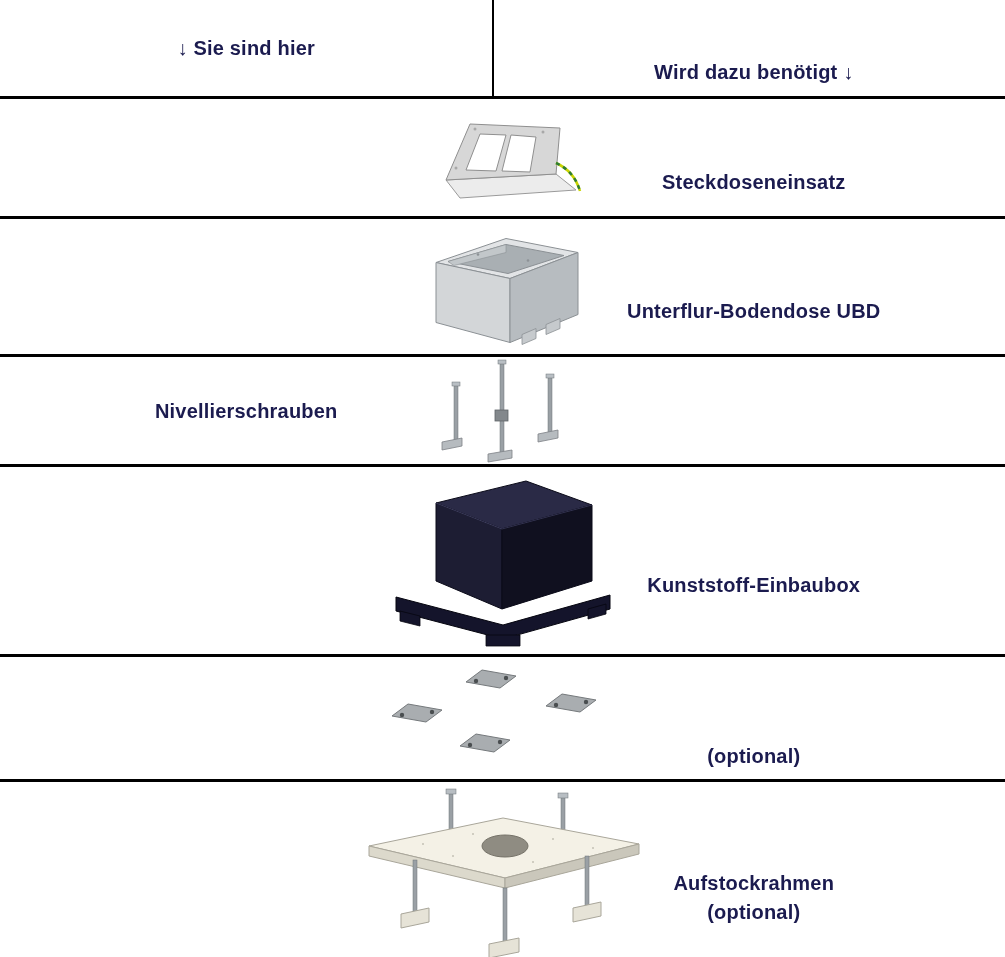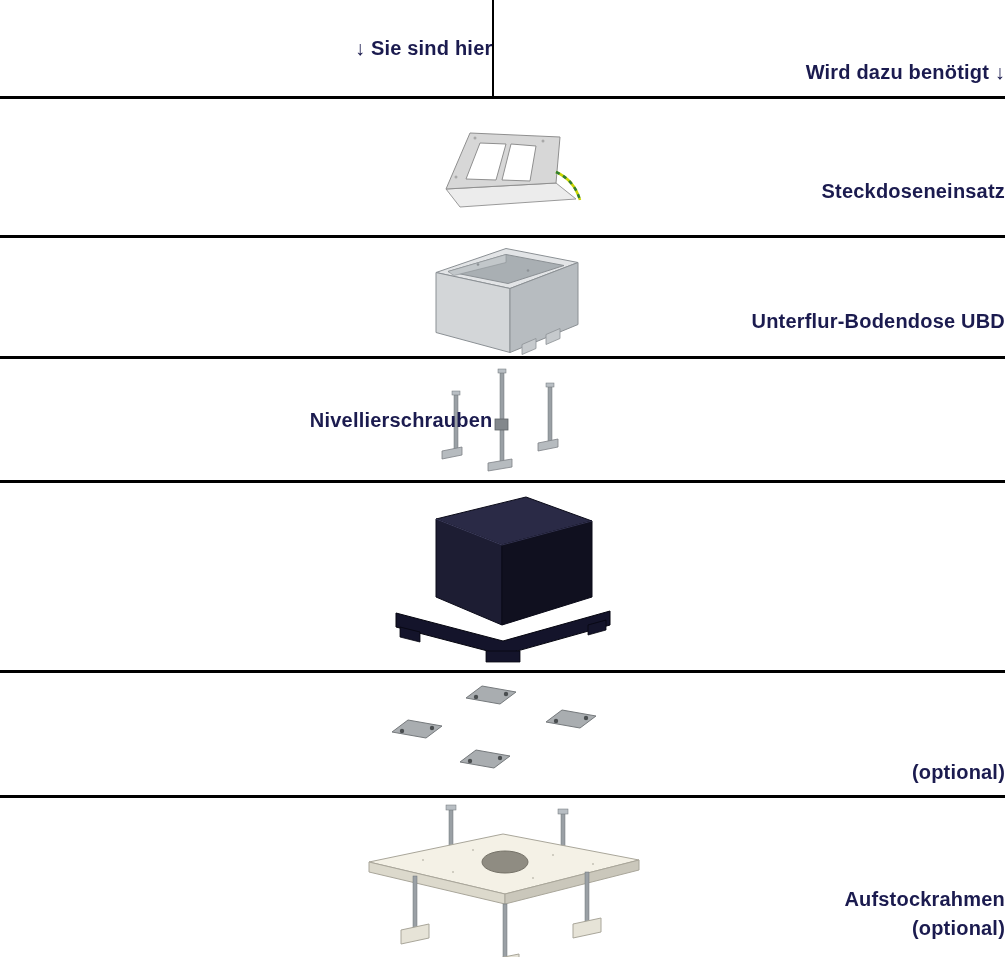--- a/index.html
+++ b/index.html
@@ -8,35 +8,35 @@
     font-family:"Liberation Sans", sans-serif;
     width:1005px; height:957px;
     position:relative; overflow:hidden;
   }
   .page { width:1005px; height:957px; position:relative; background:#fff; }
 
   .row { position:relative; width:100%; }
   .row.bordered { border-top:3px solid #000; }
 
   .header-row { height:96px; }
-  .r1 { height:139px; }
-  .r2 { height:121px;text-decoration:underline; }
-  .r3 { height:124px; }
+  .r1 { height:120px; }
+  .r2 { height:138px;text-decoration:underline; }
+  .r3 { height:110px; }
   .r4 { height:190px; }
   .r5 { height:125px; }
   .r6 { height:187px; }
 
   .vdivider {
     position:absolute; left:492px; top:0; width:2px; height:100%;
     background:#000;
   }
 
   .half-label {
     position:absolute; top:50%; transform:translateY(-50%);
-    text-align:right;
+    text-align:center;
     font-weight:700; font-size:20px; color:#1b1b4f;
     line-height:1.45; letter-spacing:0.2px;
   }
   .half-label.right { left:50%; width:50%;margin-top:24px; }
   .half-label.left  { left:0;   width:49%; }
 
   .header-row .half-label { font-size:20px; }
 
   .art {
     position:absolute; left:50%; top:50%;
@@ -120,20 +120,21 @@
         <polygon points="108,164 142,164 142,175 108,175" fill="#14142b" stroke="#05050f" stroke-width="0.8"></polygon>
         <polygon points="210,138 228,133 228,143 210,148" fill="#14142b" stroke="#05050f" stroke-width="0.8"></polygon>
 
         <polygon points="58,32 148,10 214,34 124,58" fill="#2a2a46" stroke="#0a0a18" stroke-width="1"></polygon>
         <polygon points="58,32 124,58 124,138 58,110" fill="#1d1d33" stroke="#0a0a18" stroke-width="1"></polygon>
         <polygon points="124,58 214,34 214,110 124,138" fill="#10101f" stroke="#0a0a18" stroke-width="1"></polygon>
         <line x1="58" y1="32" x2="124" y2="58" stroke="#3c3c5c" stroke-width="1"></line>
         <line x1="124" y1="58" x2="214" y2="34" stroke="#32324f" stroke-width="1"></line>
       </svg>
     </div>
+    <div class="half-label right">Kunststoff-Einbaubox</div>
   </div>
 
   <div class="row bordered r5">
     <div class="art">
       <svg width="230" height="104" viewBox="0 0 230 104" aria-hidden="true">
         <g transform="translate(78,4)">
           <polygon points="0,12 16,0 50,6 34,18" fill="#a9adb0" stroke="#75797c" stroke-width="1"></polygon>
           <circle cx="10" cy="11" r="2.2" fill="#4a4e50"></circle>
             <circle cx="40" cy="8" r="2.2" fill="#4a4e50"></circle>
         </g>

